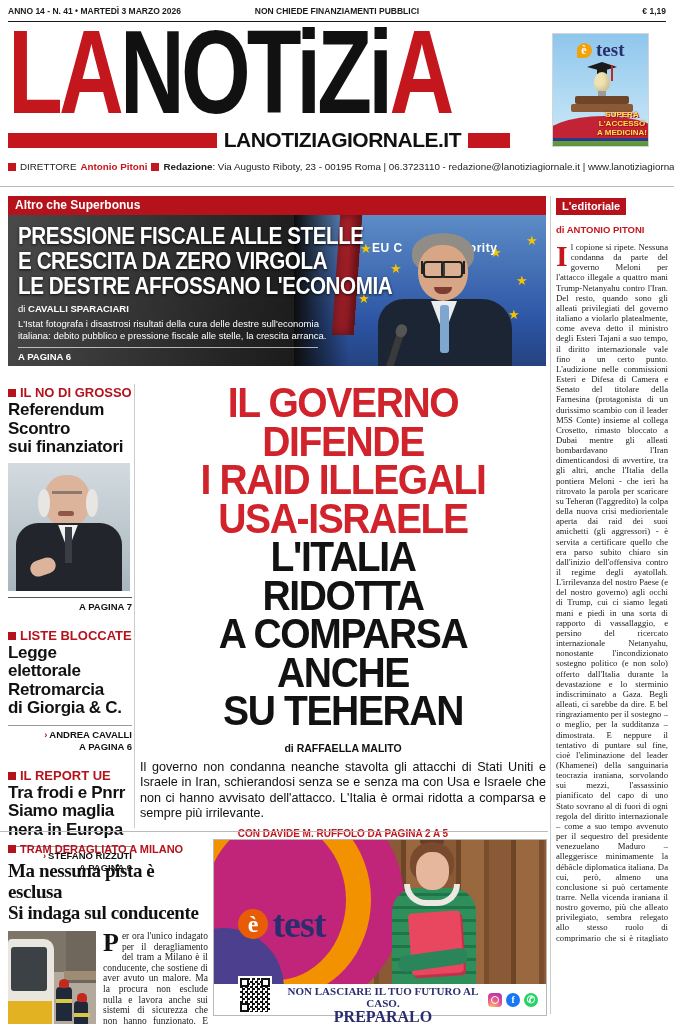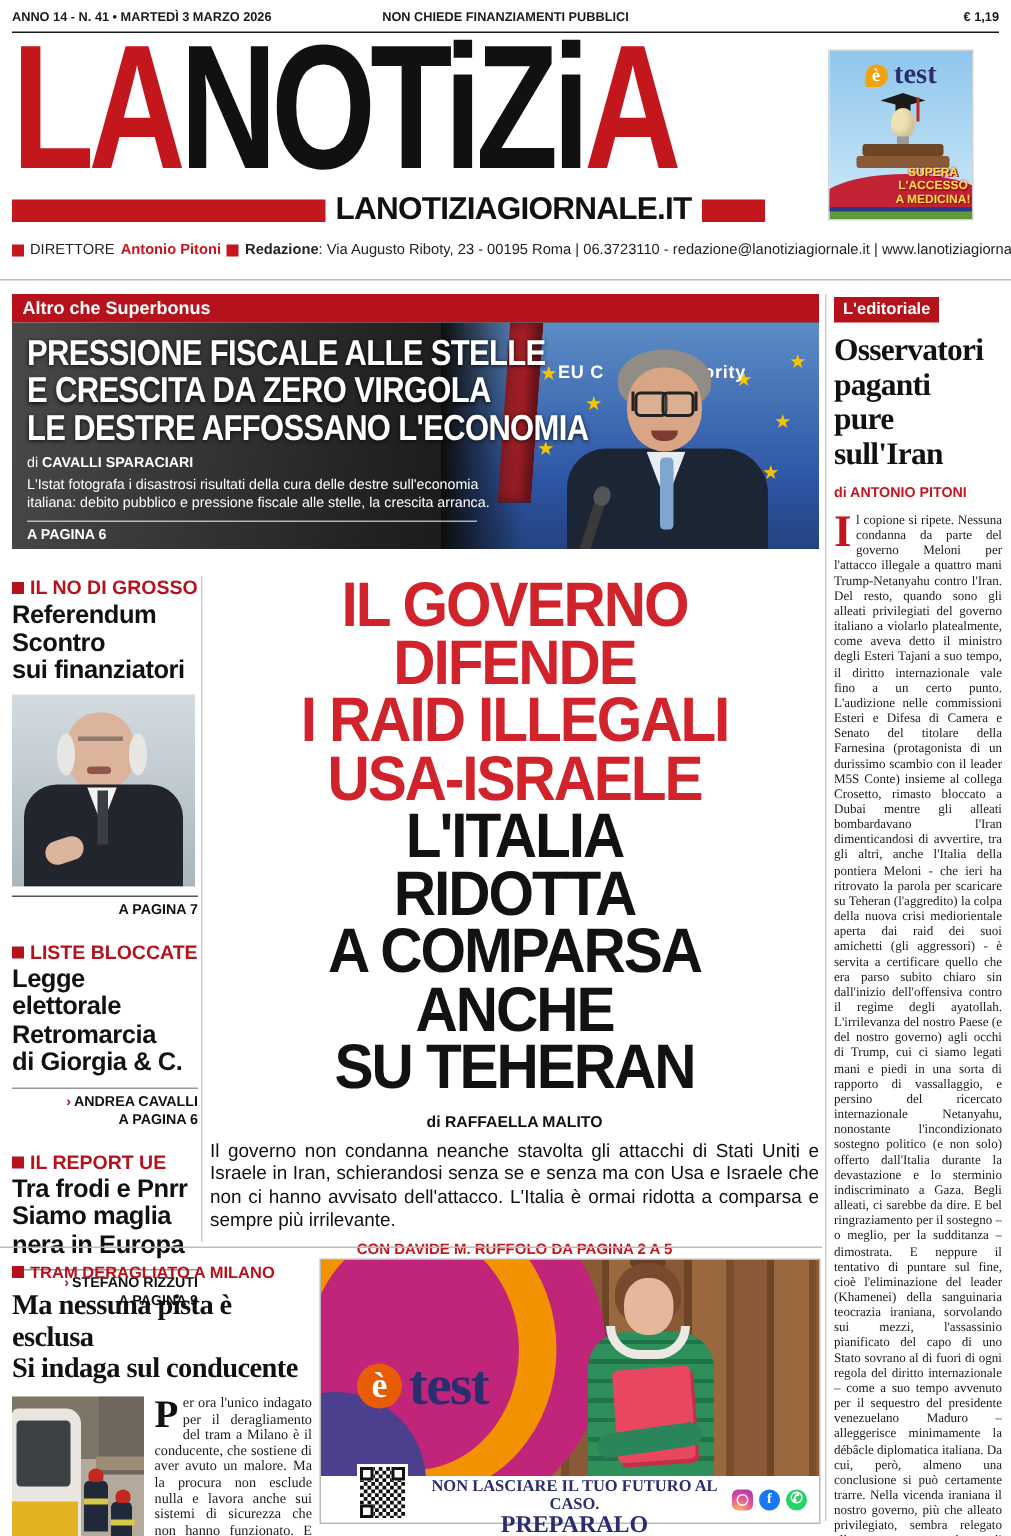--- a/index.html
+++ b/index.html
@@ -297,25 +297,20 @@
           </div>
         <div class="feature-by"><span>di </span><b>CAVALLI SPARACIARI</b></div>
         <div class="feature-deck">L'Istat fotografa i disastrosi risultati della cura delle destre sull'economia italiana: debito pubblico e pressione fiscale alle stelle, la crescita arranca.</div>
         <div class="feature-pr">A PAGINA 6</div>
       </div>
     </div>
   </div>
 
   <div class="editorial">
     <span class="edit-label">L'editoriale</span>
-    <div class="edit-title serif">
-        <div>Osservatori</div>
-        <div>paganti</div>
-        <div>pure sull'Iran</div>
-      </div>
     <div class="edit-by">di ANTONIO PITONI</div>
     <div class="edit-body">Il copione si ripete. Nessuna condanna da parte del governo Meloni per l'attacco illegale a quattro mani Trump-Netanyahu contro l'Iran. Del resto, quando sono gli alleati privilegiati del governo italiano a violarlo platealmente, come aveva detto il ministro degli Esteri Tajani a suo tempo, il diritto internazionale vale fino a un certo punto. L'audizione nelle commissioni Esteri e Difesa di Camera e Senato del titolare della Farnesina (protagonista di un durissimo scambio con il leader M5S Conte) insieme al collega Crosetto, rimasto bloccato a Dubai mentre gli alleati bombardavano l'Iran dimenticandosi di avvertire, tra gli altri, anche l'Italia della pontiera Meloni - che ieri ha ritrovato la parola per scaricare su Teheran (l'aggredito) la colpa della nuova crisi mediorientale aperta dai raid dei suoi amichetti (gli aggressori) - è servita a certificare quello che era parso subito chiaro sin dall'inizio dell'offensiva contro il regime degli ayatollah. L'irrilevanza del nostro Paese (e del nostro governo) agli occhi di Trump, cui ci siamo legati mani e piedi in una sorta di rapporto di vassallaggio, e persino del ricercato internazionale Netanyahu, nonostante l'incondizionato sostegno politico (e non solo) offerto dall'Italia durante la devastazione e lo sterminio indiscriminato a Gaza. Begli alleati, ci sarebbe da dire. E bel ringraziamento per il sostegno – o meglio, per la sudditanza – dimostrata. E neppure il tentativo di puntare sul fine, cioè l'eliminazione del leader (Khamenei) della sanguinaria teocrazia iraniana, sorvolando sui mezzi, l'assassinio pianificato del capo di uno Stato sovrano al di fuori di ogni regola del diritto internazionale – come a suo tempo avvenuto per il sequestro del presidente venezuelano Maduro – alleggerisce minimamente la débâcle diplomatica italiana. Da cui, però, almeno una conclusione si può certamente trarre. Nella vicenda iraniana il nostro governo, più che alleato privilegiato, sembra relegato allo stesso ruolo di comprimario che si è ritagliato con imbarazzante riverenza nel Board of Peace della vergogna di Trump. Quello di mero osservatore pagante. Perché anche stavolta, c'è da scommetterci, il costo delle bombe finiremo per pagarlo caro.</div>
   </div>
 
   <div class="vdiv" style="left:550px;top:196px;height:818px"></div>
   <div class="vdiv" style="left:134px;top:384px;height:444px"></div>
 
   <div class="left-col">
 
     <div>

